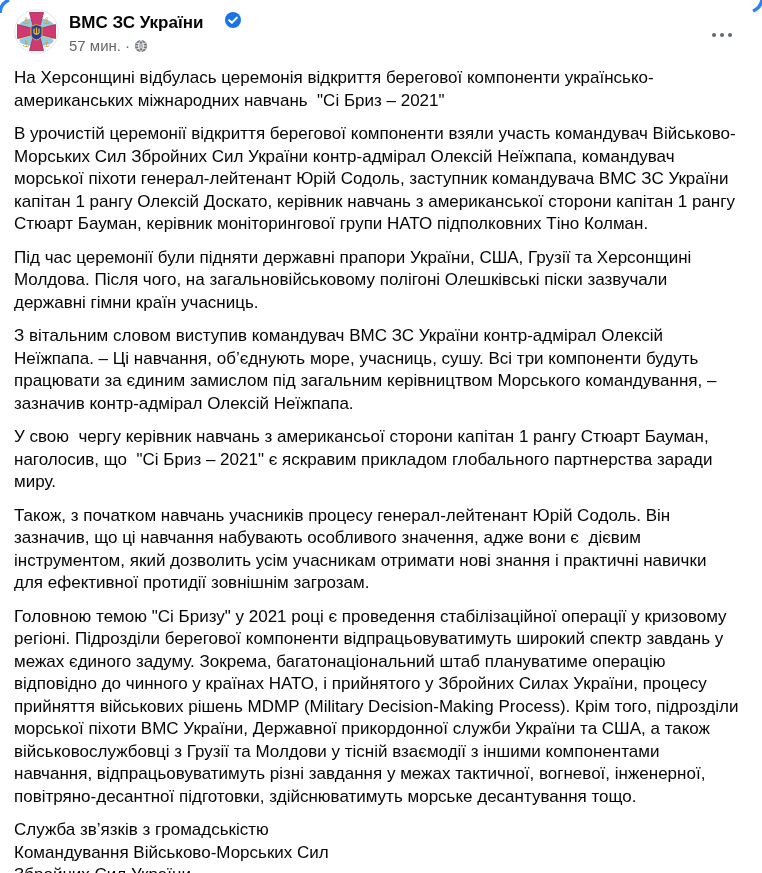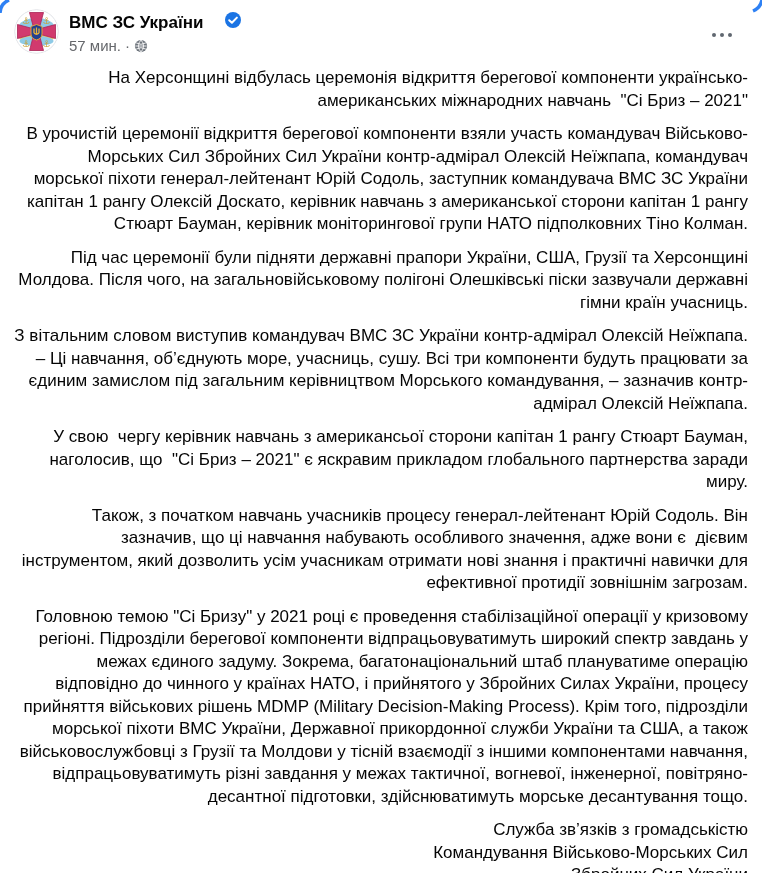--- a/index.html
+++ b/index.html
@@ -48,24 +48,23 @@
   .more-btn span { width: 4px; height: 4px; border-radius: 50%; background: #606770; display: block; }
 
   
   .post-text {
     padding: 12px 14px 0 14px;
     color: #050505;
     font-size: 17px;
     line-height: 22.5px;
   }
   .post-text p {
-    margin: 0 0 11px 0;
+    margin: 0 9px 11px 0;
     white-space: pre-wrap;
     word-wrap: break-word;
-    text-align: right;
   }
   .post-text p:last-child { margin-bottom: 0; }
 </style>
 </head>
 <body>
 
 <div class="page">
 
   <svg class="corner-decor" viewBox="0 0 762 18">
     <path d="M 9 0 A 15 15 0 0 0 0 13" fill="none" stroke="#2e81f4" stroke-width="3.5"></path>

